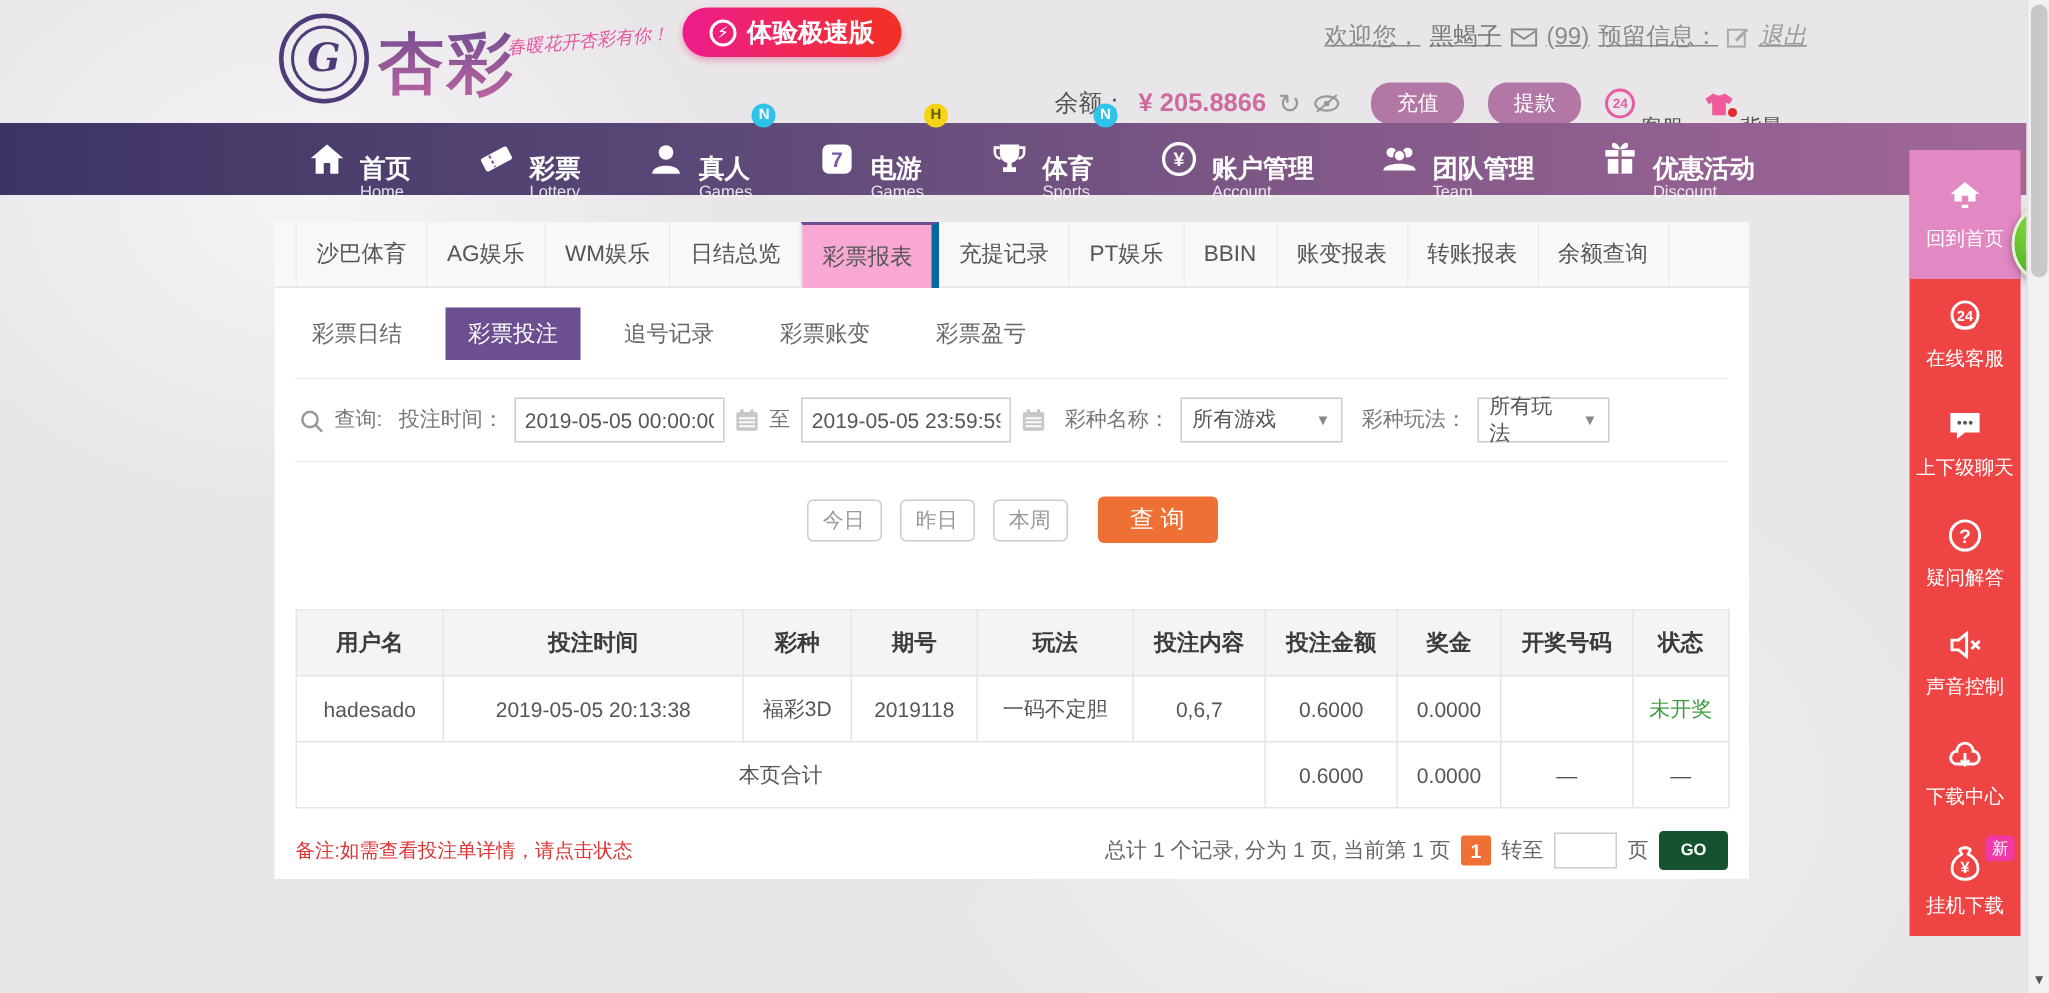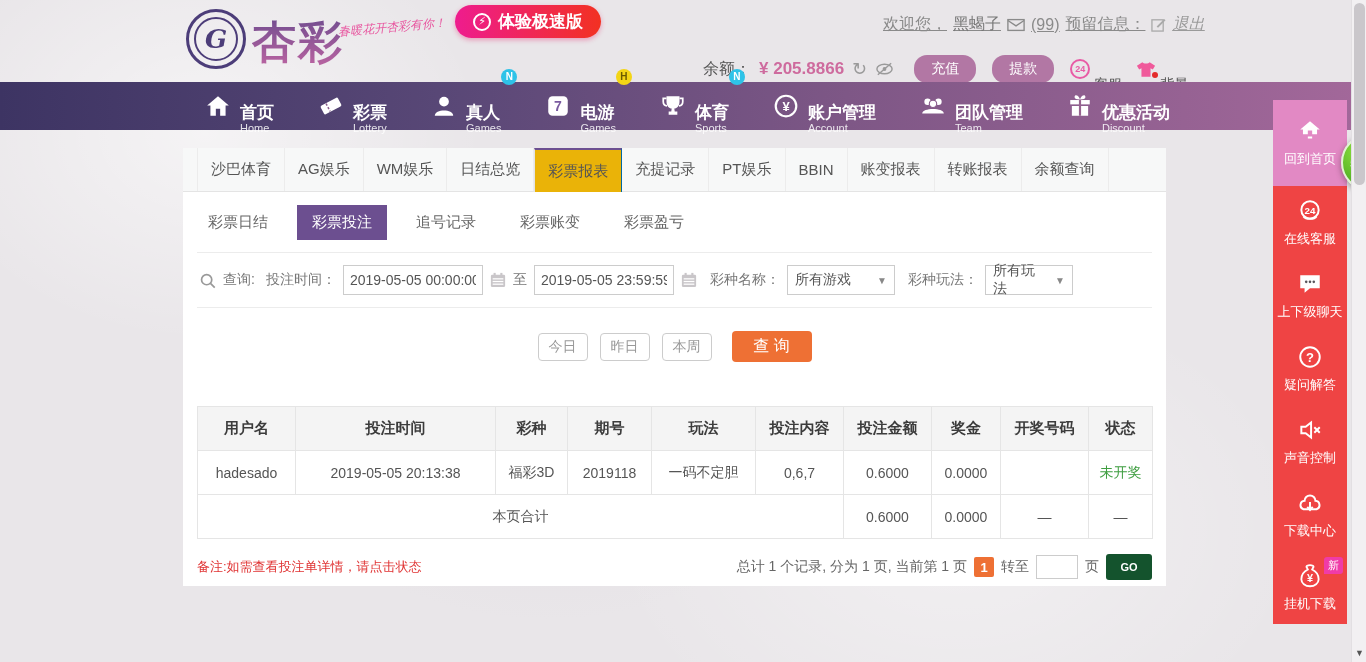--- a/index.html
+++ b/index.html
@@ -56,22 +56,22 @@
     font-size:10px; font-weight:bold; display:flex; align-items:center; justify-content:center; }
   .nav-badge.n { background:#2ec3e8; color:#fff; }
   .nav-badge.h { background:#f3d515; color:#6b5b00; }
   
   .card { left:183px; top:148px; width:983px; height:438px; background:#fff; }
   .tabstrip { display:flex; align-items:stretch; height:44px; background:#f7f8f8;
     border-bottom:1px solid #e4e4e4; padding-left:14px; }
   .tab { display:flex; align-items:center; padding:0 13px; font-size:15px; color:#555;
     cursor:pointer; border-right:1px solid #ececec; }
   .tab:first-child { border-left:1px solid #ececec; }
-  .tab.active { background:#eab308; border-top:2px solid #6c4f90; border-left:1px solid #e4e4e4;
-    border-right:1px solid #0369a1; margin-bottom:-1px;text-align:center; }
+  .tab.active { background:#f9a8d4; border-top:2px solid #6c4f90; border-left:1px solid #e4e4e4;
+    border-right:5px solid #0369a1; margin-bottom:-1px;text-align:center; }
   .subtabs { display:flex; gap:14px; margin:13px 0 0 10px; }
   .subtab { padding:8px 15px; font-size:15px; color:#666; cursor:pointer; }
   .subtab.active { background:#6c4f90; color:#fff; }
   .querybar { margin:12px 14px 0; border-top:1px solid #ececec; border-bottom:1px solid #ececec;
     height:56px; display:flex; align-items:center; gap:7px; font-size:14px; color:#777; padding-left:2px; }
   .q-input { width:140px; height:30px; border:1px solid #ccc; font-size:14px; color:#555;
     padding:0 6px; font-family:inherit; background:#fff; }
   .cal { color:#bdbabd; display:flex; }
   .sel { height:30px; border:1px solid #ccc; background:#fff; display:flex; align-items:center;
     justify-content:space-between; padding:0 7px; font-size:14px; color:#555; cursor:pointer; }

